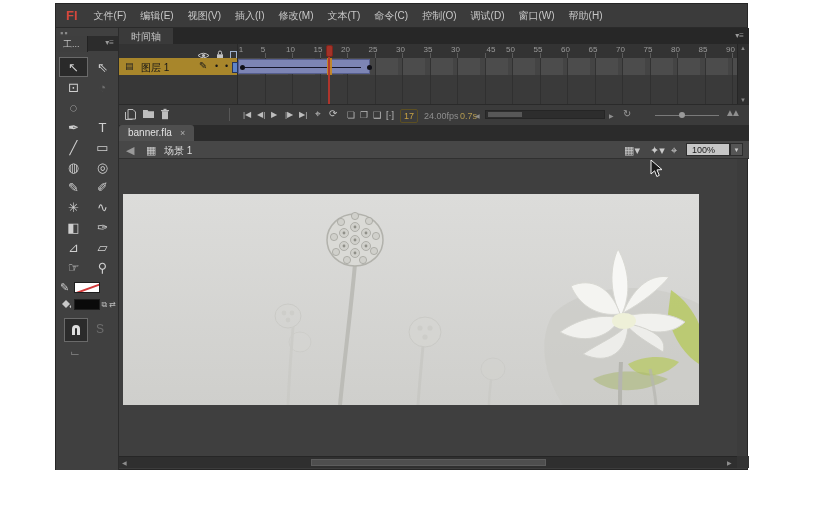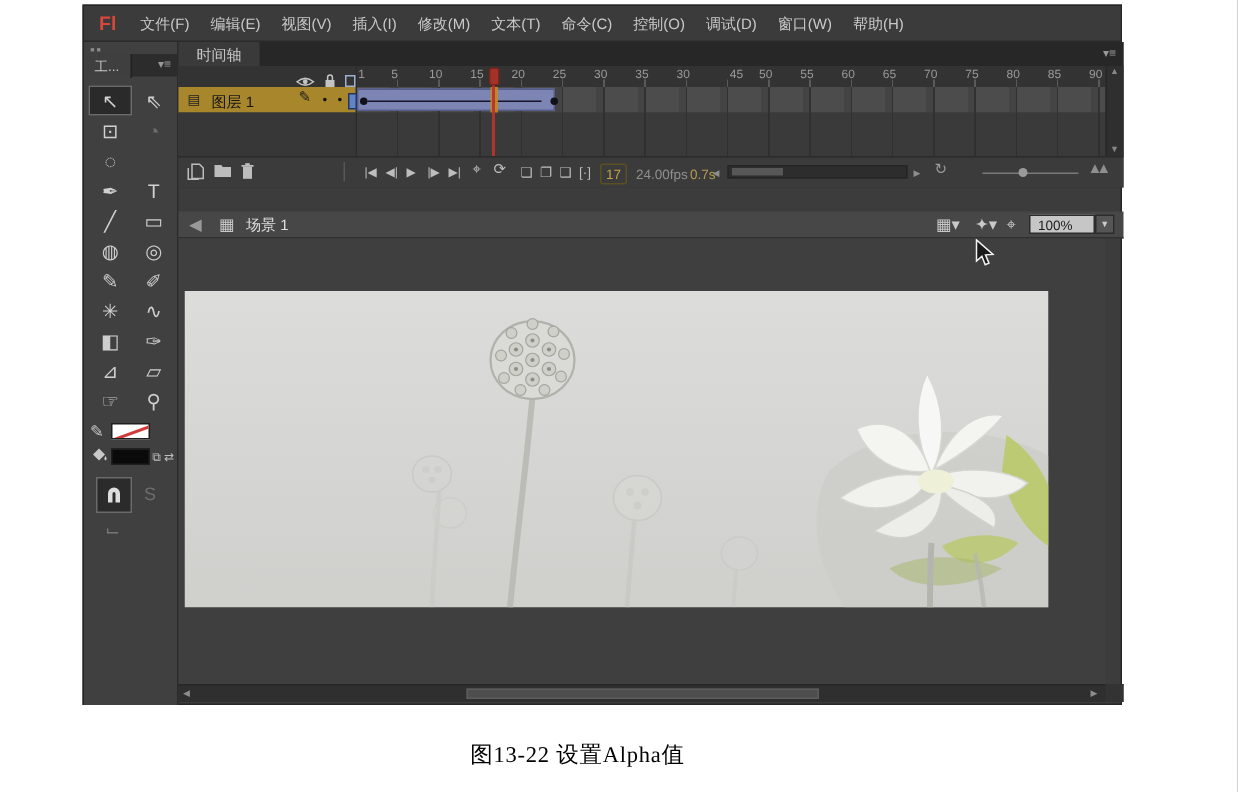--- a/index.html
+++ b/index.html
@@ -319,20 +319,25 @@
             <span class="st-thumb"></span>
           </span>
           <span class="st" style="left:490px;top:5px;font-size:6px;color:#8d8d8d">▶</span>
           <span class="st" style="left:504px;top:3px;font-size:10px;color:#9a9a9a">↻</span>
           <span class="zoom-slider-line"></span>
           <span class="zoom-knob"></span>
           <span class="mountain">▲▲</span>
         </div>
       </div>
 
+      <div class="doctabs">
+        <div class="doctab">
+          <span>banner.fla</span><span class="x">×</span>
+        </div>
+      </div>
 
       <div class="editbar">
         <span class="eb" style="left:7px;color:#999">◀</span>
         <span class="eb" style="left:27px">▦</span>
         <span class="eb eb-label" style="left:45px;top:3px">场景 1</span>
         <span class="eb" style="left:505px">▦▾</span>
         <span class="eb" style="left:531px">✦▾</span>
         <span class="eb" style="left:552px">⌖</span>
         <span class="zoom-box">100%</span>
         <span class="zoom-btn">▼</span>
@@ -430,14 +435,13 @@
       </div>
     </div>
   </div>
 
   <div class="cursor">
     <svg width="13" height="19" viewBox="0 0 13 19">
         <path d="M1 1 L1 15 L4.6 11.8 L6.8 17.5 L9.3 16.4 L7 10.9 L12 10.6 Z" fill="#1a1a1a" stroke="#f2f2f2" stroke-width="1"></path>
       </svg>
   </div>
 
-  <div class="caption">图13-22 设置Alpha值</div>
 </div>
 
 </body></html>

